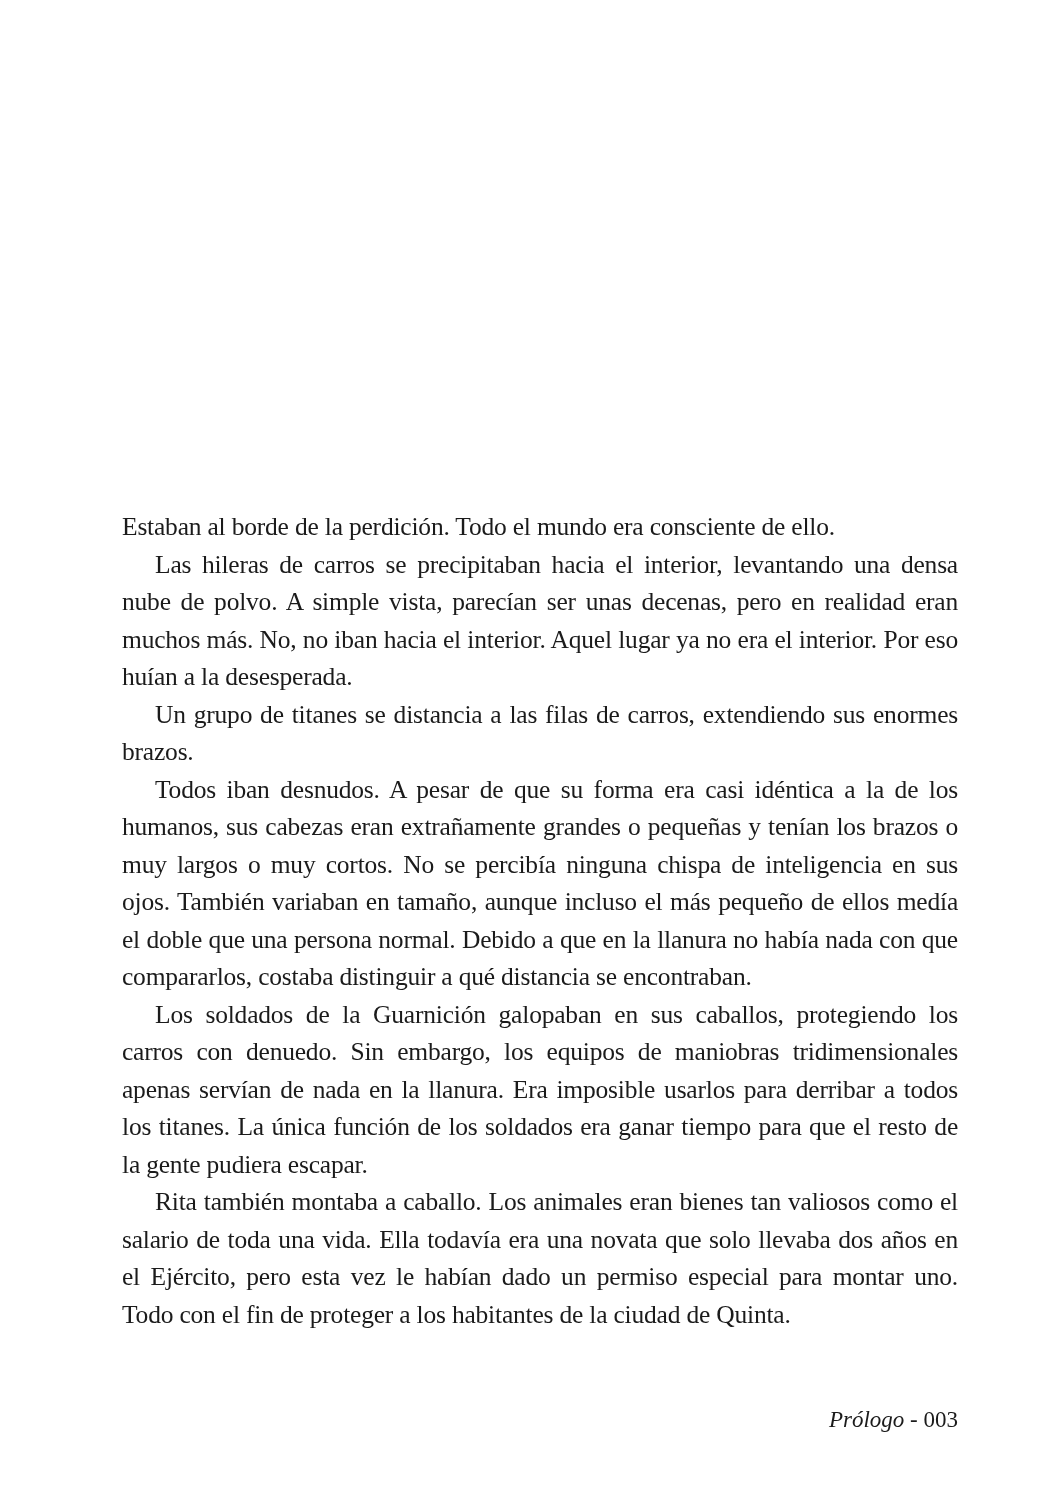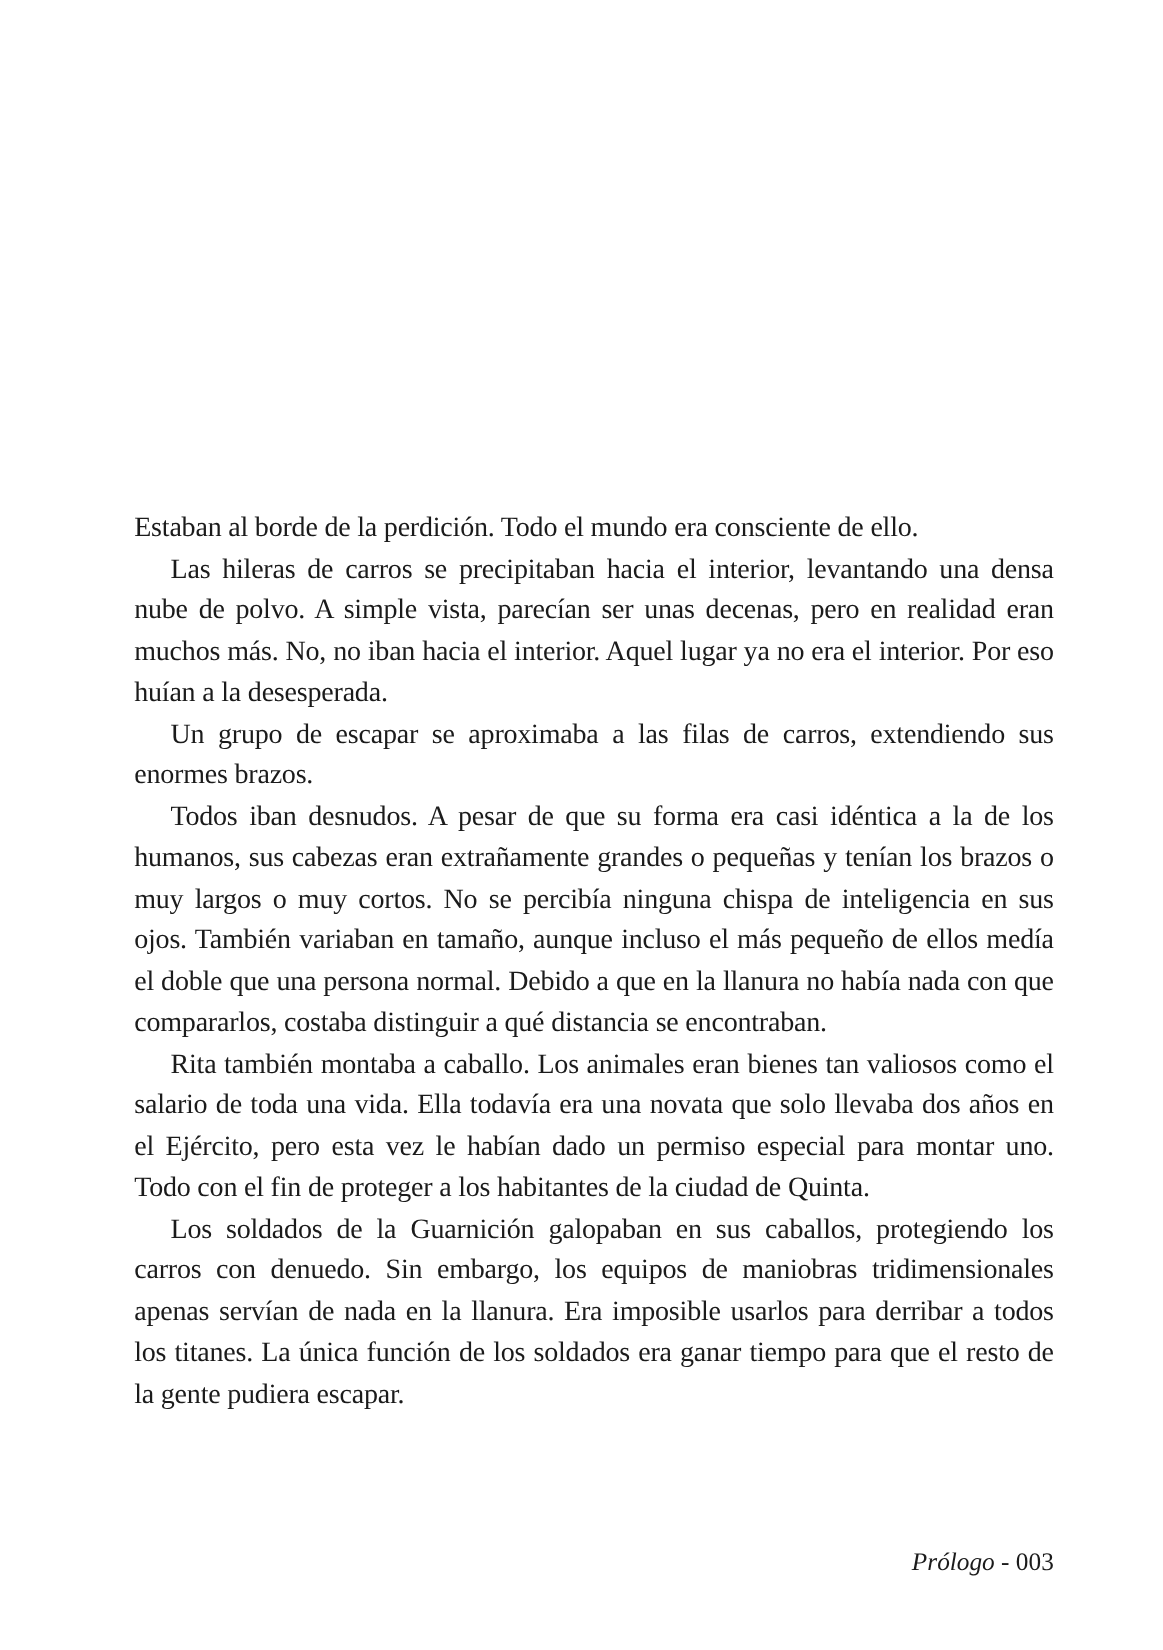--- a/index.html
+++ b/index.html
@@ -27,20 +27,21 @@
     padding: 0;
     font-size: 25.5px;
     line-height: 37.5px;
     letter-spacing: -0.2px;
     text-align: justify;
     text-indent: 33px;
     hyphens: none;
   }
   .text-block p:first-child {
     text-indent: 0;
+    margin-top: 48px;
   }
   .page-footer {
     position: absolute;
     left: 122px;
     top: 1406px;
     width: 836px;
     text-align: right;
     font-size: 23px;
     line-height: 28px;
     color: #1b1b1b;
@@ -55,23 +56,23 @@
   }
 </style>
 </head>
 <body>
 
 <div class="page">
 
   <main class="text-block">
     <p>Estaban al borde de la perdición. Todo el mundo era consciente de ello.</p>
     <p>Las hileras de carros se precipitaban hacia el interior, levantando una densa nube de polvo. A simple vista, parecían ser unas decenas, pero en realidad eran muchos más. No, no iban hacia el interior. Aquel lugar ya no era el interior. Por eso huían a la desesperada.</p>
-    <p>Un grupo de escapar se aproximaba a las filas de carros, extendiendo sus enormes brazos.</p>
+    <p>Un grupo de titanes se distancia a las filas de carros, extendiendo sus enormes brazos.</p>
     <p>Todos iban desnudos. A pesar de que su forma era casi idéntica a la de los humanos, sus cabezas eran extrañamente grandes o pequeñas y tenían los brazos o muy largos o muy cortos. No se percibía ninguna chispa de inteligencia en sus ojos. También variaban en tamaño, aunque incluso el más pequeño de ellos medía el doble que una persona normal. Debido a que en la llanura no había nada con que compararlos, costaba distinguir a qué distancia se encontraban.</p>
+    <p>Los soldados de la Guarnición galopaban en sus caballos, protegiendo los carros con denuedo. Sin embargo, los equipos de maniobras tridimensionales apenas servían de nada en la llanura. Era imposible usarlos para derribar a todos los titanes. La única función de los soldados era ganar tiempo para que el resto de la gente pudiera escapar.</p>
     <p>Rita también montaba a caballo. Los animales eran bienes tan valiosos como el salario de toda una vida. Ella todavía era una novata que solo llevaba dos años en el Ejército, pero esta vez le habían dado un permiso especial para montar uno. Todo con el fin de proteger a los habitantes de la ciudad de Quinta.</p>
-    <p>Los soldados de la Guarnición galopaban en sus caballos, protegiendo los carros con denuedo. Sin embargo, los equipos de maniobras tridimensionales apenas servían de nada en la llanura. Era imposible usarlos para derribar a todos los titanes. La única función de los soldados era ganar tiempo para que el resto de la gente pudiera escapar.</p>
   </main>
 
   <footer class="page-footer">
     <span class="chapter">Prólogo</span><span class="sep"> - </span><span class="pagenum">003</span>
   </footer>
 
 </div>
 
 </body></html>

